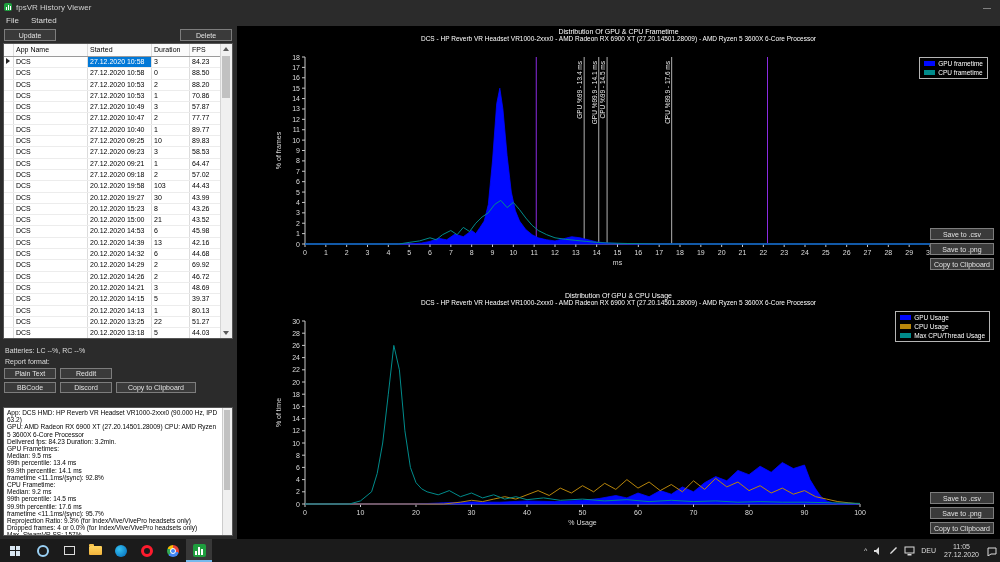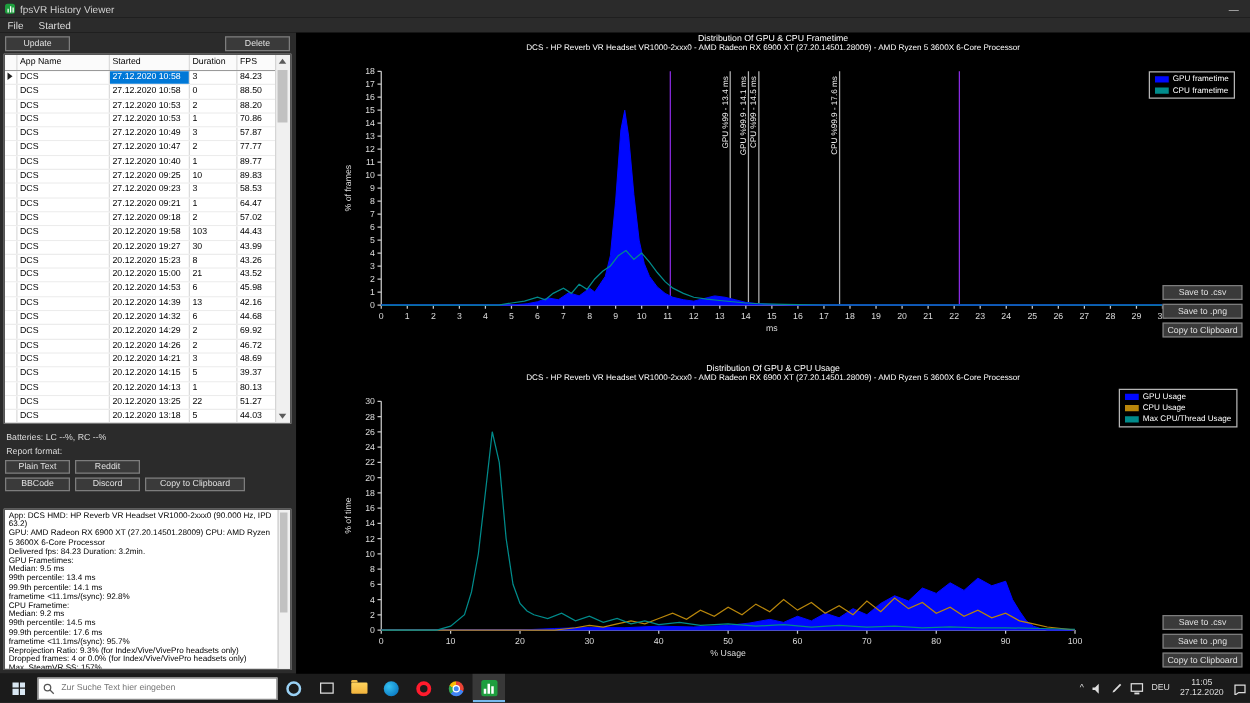--- a/index.html
+++ b/index.html
@@ -594,27 +594,20 @@
 
   <div class="taskbar">
     <div class="start">
       <span class="win-logo">
           <i></i>
           <i></i>
           <i></i>
           <i></i>
         </span>
     </div>
-    <div class="search">
-      <svg width="10" height="10" viewBox="0 0 10 10" style="margin:0 3px">
-        <circle cx="4" cy="4" r="2.6" fill="none" stroke="#555" stroke-width="1"></circle>
-        <line x1="6" y1="6" x2="9" y2="9" stroke="#555" stroke-width="1"></line>
-      </svg>
-      <input type="text" placeholder="Zur Suche Text hier eingeben" style="">
-    </div>
     <div class="tb-icon">
         <span class="cortana-ico"></span>
       </div>
     <div class="tb-icon">
         <span class="taskview-ico"></span>
       </div>
     <div class="tb-icon">
         <span class="folder-ico"></span>
       </div>
     <div class="tb-icon">

